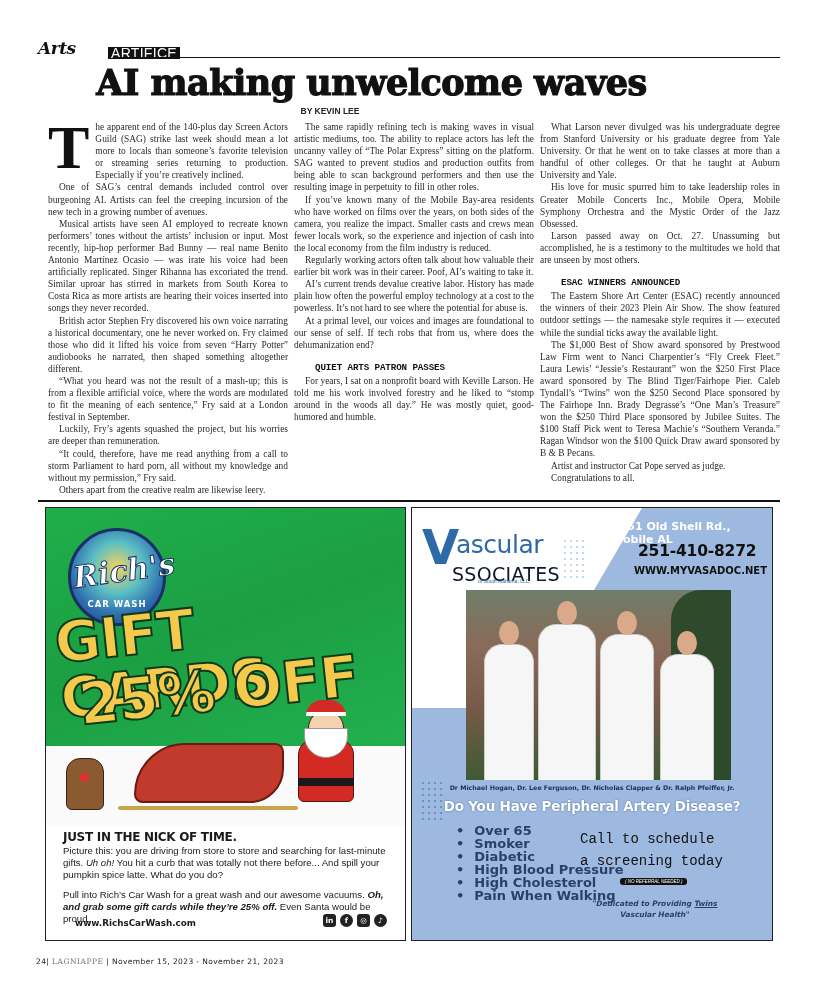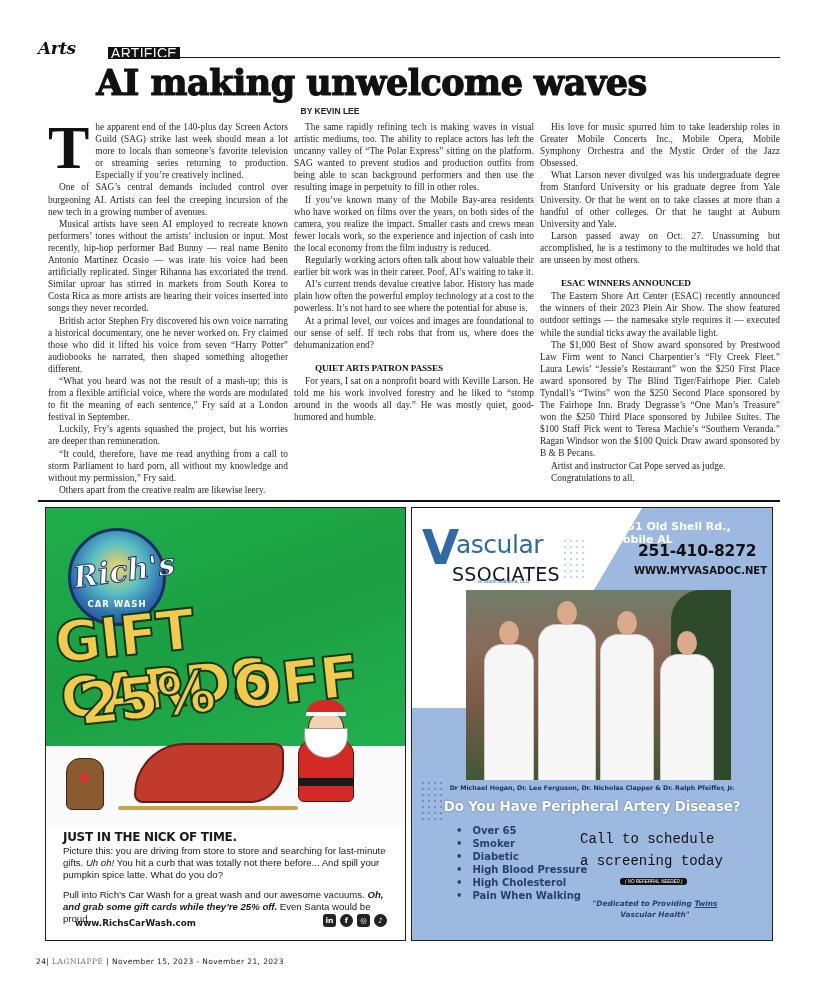--- a/index.html
+++ b/index.html
@@ -15,21 +15,21 @@
   .byline { position: absolute; left: 0; width: 660px; top: 106px; text-align: center; font-family: "Liberation Sans", sans-serif; font-weight: bold; font-size: 8.5px; color: #222; }
 
   .columns { position: absolute; top: 121px; left: 48px; width: 734px; height: 375px; }
   .col { position: absolute; top: 0; width: 240px; font-size: 9.4px; line-height: 12.1px; text-align: justify; color: #2a2a2a; }
   .col p { text-indent: 11px; }
   .col p.noindent { text-indent: 0; }
   .col1 { left: 0; }
   .col2 { left: 246px; }
   .col3 { left: 492px; }
   .dropcap { float: left; font-family: "Liberation Serif", serif; font-weight: bold; font-size: 62px; line-height: 48px; height: 48px; margin: 2px 6px 0 0; color: #111; }
-  .subhead { font-family: Liberation Serif, serif; font-weight: bold; font-size: 9.2px; color: #111; margin-top: 11px; margin-bottom: 1px; text-indent: 0 !important; letter-spacing: -0.1px; padding-left: 21px; }
+  .subhead { font-family: Liberation Mono, monospace; font-weight: bold; font-size: 9.2px; color: #111; margin-top: 11px; margin-bottom: 1px; text-indent: 0 !important; letter-spacing: -0.1px; padding-left: 21px; }
 
   .bottom-rule { position: absolute; left: 38px; top: 500px; width: 742px; height: 2px; background: #111; }
 
   
   .ad-riches { position: absolute; left: 45px; top: 507px; width: 361px; height: 434px; border: 1.5px solid #222; overflow: hidden; background: #fff; }
   .ad-riches .green { position: absolute; left: 0; top: 0; width: 100%; height: 238px; background: linear-gradient(160deg, #1fae4a 0%, #1b9f43 50%, #22b04f 100%); }
   .ad-riches .logo { position: absolute; left: 22px; top: 20px; width: 98px; height: 98px; border-radius: 50%; background: radial-gradient(circle at 50% 40%, #f7d35b 0%, #5bc0c4 35%, #2f6fb0 65%, #243a7e 100%); border: 3px solid #1a2f66; }
   .ad-riches .logo .script { position: absolute; left: -12px; top: 22px; width: 130px; text-align: center; font-family: "DejaVu Serif", serif; font-style: italic; font-weight: bold; font-size: 30px; color: #fff; -webkit-text-stroke: 1px #1a2f66; transform: rotate(-8deg); }
   .ad-riches .logo .sub { position: absolute; left: 0; width: 100%; top: 68px; text-align: center; font-family: "DejaVu Sans", sans-serif; font-weight: bold; font-size: 8.5px; color: #fff; letter-spacing: 1px; }
   .ad-riches .gift { position: absolute; left: 6px; top: 108px; width: 345px; font-family: "DejaVu Sans", sans-serif; font-weight: bold; font-size: 56px; line-height: 56px; color: #f4c94c; -webkit-text-stroke: 2px #0d3b1a; transform: rotate(-6deg); transform-origin: left top; letter-spacing: -1px; }
@@ -66,21 +66,21 @@
   .ad-vascular .dots { position: absolute; width: 22px; height: 44px; background-image: radial-gradient(circle, #c8d6ea 1px, transparent 1.2px); background-size: 6px 6px; }
   .ad-vascular .address { position: absolute; left: 200px; top: 12px; font-family: "DejaVu Sans", sans-serif; font-weight: bold; font-size: 11px; color: #fff; }
   .ad-vascular .phone { position: absolute; left: 226px; top: 34px; font-family: "DejaVu Sans", sans-serif; font-weight: bold; font-size: 15.5px; color: #111; letter-spacing: -0.2px; }
   .ad-vascular .web { position: absolute; left: 222px; top: 57px; font-family: "DejaVu Sans", sans-serif; font-weight: bold; font-size: 10px; color: #111; }
   .ad-vascular .photo { position: absolute; left: 54px; top: 82px; width: 265px; height: 190px; background: linear-gradient(180deg, #6e7e6a 0%, #8a6a58 30%, #7a5a48 60%, #3e5a34 100%); overflow: hidden; }
   .ad-vascular .photo .tree { position: absolute; right: 0; top: 0; width: 60px; height: 190px; background: #2e4a2a; border-radius: 30px 0 0 0; }
   .ad-vascular .photo .doc { position: absolute; bottom: -4px; background: #f6f6f6; border: 1px solid #ccc; border-radius: 18px 18px 2px 2px; }
   .ad-vascular .photo .doc .face { position: absolute; left: 50%; margin-left: -10px; top: -24px; width: 20px; height: 24px; border-radius: 50%; background: #d9a98a; }
   .ad-vascular .caption { position: absolute; left: 0; width: 100%; top: 276px; text-align: center; font-family: "DejaVu Sans", sans-serif; font-weight: bold; font-size: 6.3px; color: #1a2f55; }
   .ad-vascular .question { position: absolute; left: 0; width: 100%; top: 290px; text-align: center; font-family: "DejaVu Sans", sans-serif; font-weight: bold; font-size: 13.5px; color: #fff; text-shadow: 0 0 2px #4a6a9a; letter-spacing: -0.2px; }
-  .ad-vascular .risks { position: absolute; left: 44px; top: 316px; list-style: none; font-family: "DejaVu Sans", sans-serif; font-weight: bold; font-size: 10px; line-height: 13px; color: #2a3f6b; }
+  .ad-vascular .risks { position: absolute; left: 44px; top: 316px; list-style: none; font-family: "DejaVu Sans", sans-serif; font-weight: bold; font-size: 13px; line-height: 13px; color: #2a3f6b; }
   .ad-vascular .risks li::before { content: "\2022"; margin-right: 10px; color: #2a3f6b; }
   .ad-vascular .cta { position: absolute; left: 168px; top: 320px; width: 150px; text-align: left; font-family: Liberation Mono, monospace; font-size: 14px; line-height: 22px; color: #111; }
   .ad-vascular .noref { position: absolute; left: 208px; top: 370px; background: #111; color: #fff; font-family: "Liberation Sans", sans-serif; font-style: italic; font-size: 4.5px; padding: 1px 5px; border-radius: 3px; }
   .ad-vascular .tagline { position: absolute; left: 168px; top: 390px; width: 150px; text-align: center; font-family: "DejaVu Sans", sans-serif; font-style: italic; font-weight: bold; font-size: 7.4px; line-height: 11px; color: #2a3f6b; }
   .ad-vascular .tagline u { text-decoration: underline; }
 
   .footer { position: absolute; left: 36px; top: 957px; font-family: "DejaVu Sans", sans-serif; font-size: 7.5px; color: #222; letter-spacing: 0.4px; }
   .footer .pub { font-family: "DejaVu Serif", serif; color: #777; letter-spacing: 0.5px; }
 </style>
 </head>
@@ -109,22 +109,22 @@
   <div class="col col2">
     <p>The same rapidly refining tech is making waves in visual artistic mediums, too. The ability to replace actors has left the uncanny valley of “The Polar Express” sitting on the platform. SAG wanted to prevent studios and production outfits from being able to scan background performers and then use the resulting image in perpetuity to fill in other roles.</p>
     <p>If you’ve known many of the Mobile Bay-area residents who have worked on films over the years, on both sides of the camera, you realize the impact. Smaller casts and crews mean fewer locals work, so the experience and injection of cash into the local economy from the film industry is reduced.</p>
     <p>Regularly working actors often talk about how valuable their earlier bit work was in their career. Poof, AI’s waiting to take it.</p>
     <p>AI’s current trends devalue creative labor. History has made plain how often the powerful employ technology at a cost to the powerless. It’s not hard to see where the potential for abuse is.</p>
     <p>At a primal level, our voices and images are foundational to our sense of self. If tech robs that from us, where does the dehumanization end?</p>
     <p class="subhead">QUIET ARTS PATRON PASSES</p>
     <p>For years, I sat on a nonprofit board with Keville Larson. He told me his work involved forestry and he liked to “stomp around in the woods all day.” He was mostly quiet, good-humored and humble.</p>
   </div>
   <div class="col col3">
+    <p>What Larson never divulged was his undergraduate degree from Stanford University or his graduate degree from Yale University. Or that he went on to take classes at more than a handful of other colleges. Or that he taught at Auburn University and Yale.</p>
     <p>His love for music spurred him to take leadership roles in Greater Mobile Concerts Inc., Mobile Opera, Mobile Symphony Orchestra and the Mystic Order of the Jazz Obsessed.</p>
-    <p>What Larson never divulged was his undergraduate degree from Stanford University or his graduate degree from Yale University. Or that he went on to take classes at more than a handful of other colleges. Or that he taught at Auburn University and Yale.</p>
     <p>Larson passed away on Oct. 27. Unassuming but accomplished, he is a testimony to the multitudes we hold that are unseen by most others.</p>
     <p class="subhead">ESAC WINNERS ANNOUNCED</p>
     <p>The Eastern Shore Art Center (ESAC) recently announced the winners of their 2023 Plein Air Show. The show featured outdoor settings — the namesake style requires it — executed while the sundial ticks away the available light.</p>
     <p>The $1,000 Best of Show award sponsored by Prestwood Law Firm went to Nanci Charpentier’s “Fly Creek Fleet.” Laura Lewis’ “Jessie’s Restaurant” won the $250 First Place award sponsored by The Blind Tiger/Fairhope Pier. Caleb Tyndall’s “Twins” won the $250 Second Place sponsored by The Fairhope Inn. Brady Degrasse’s “One Man’s Treasure” won the $250 Third Place sponsored by Jubilee Suites. The $100 Staff Pick went to Teresa Machie’s “Southern Veranda.” Ragan Windsor won the $100 Quick Draw award sponsored by B &amp; B Pecans.</p>
     <p>Artist and instructor Cat Pope served as judge.</p>
     <p>Congratulations to all.</p>
   </div>
 </div>
 
 <div class="bottom-rule"></div>

